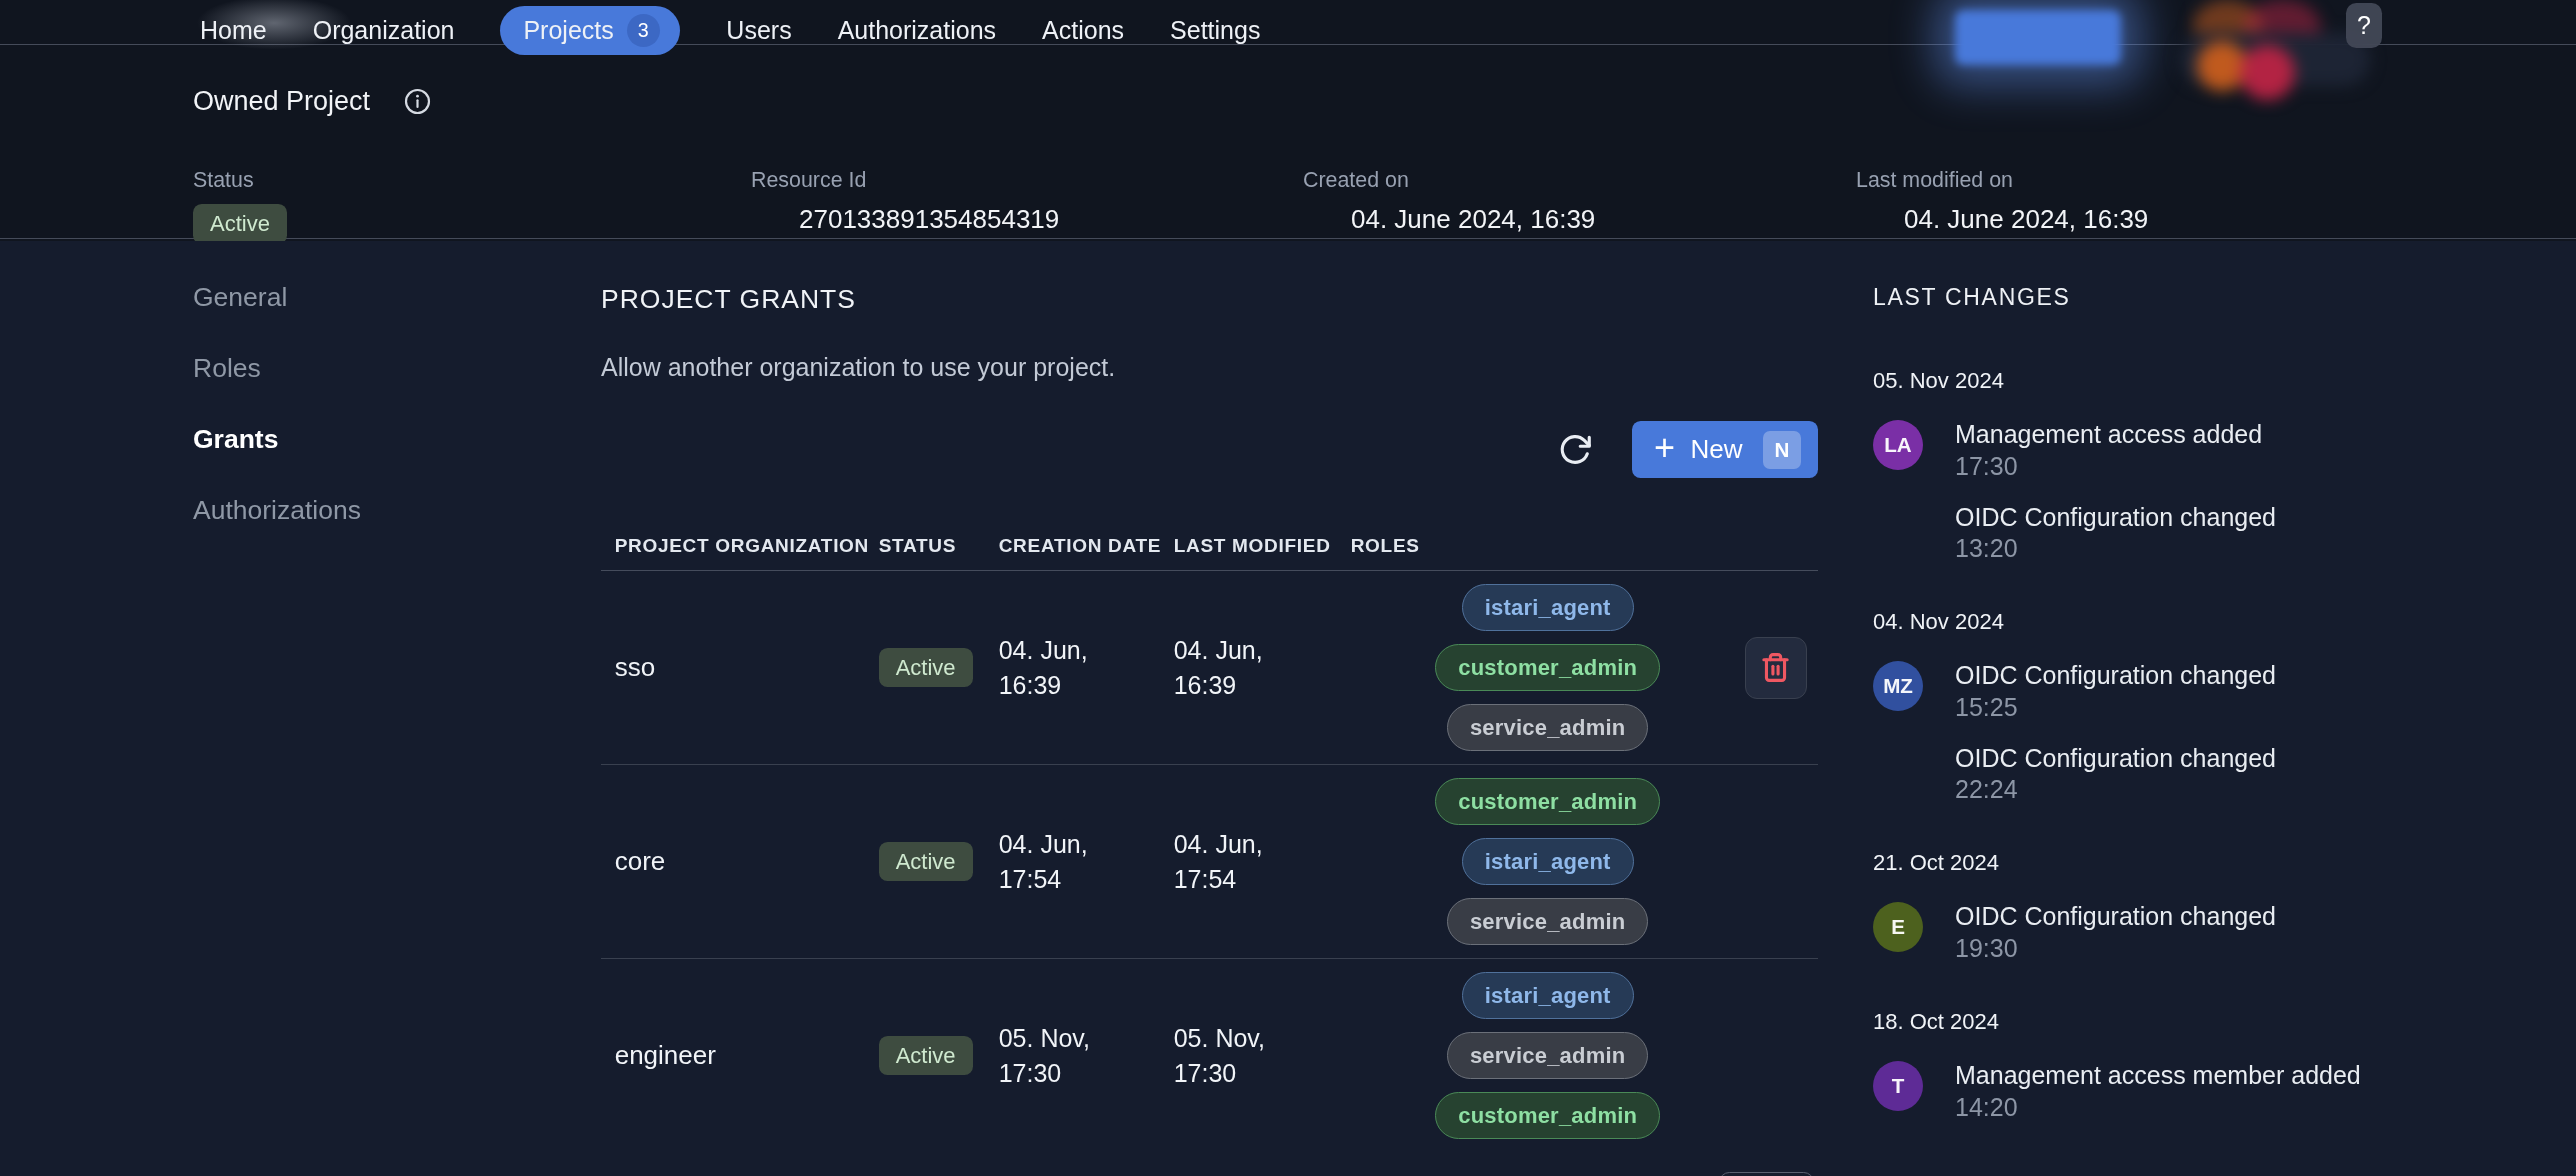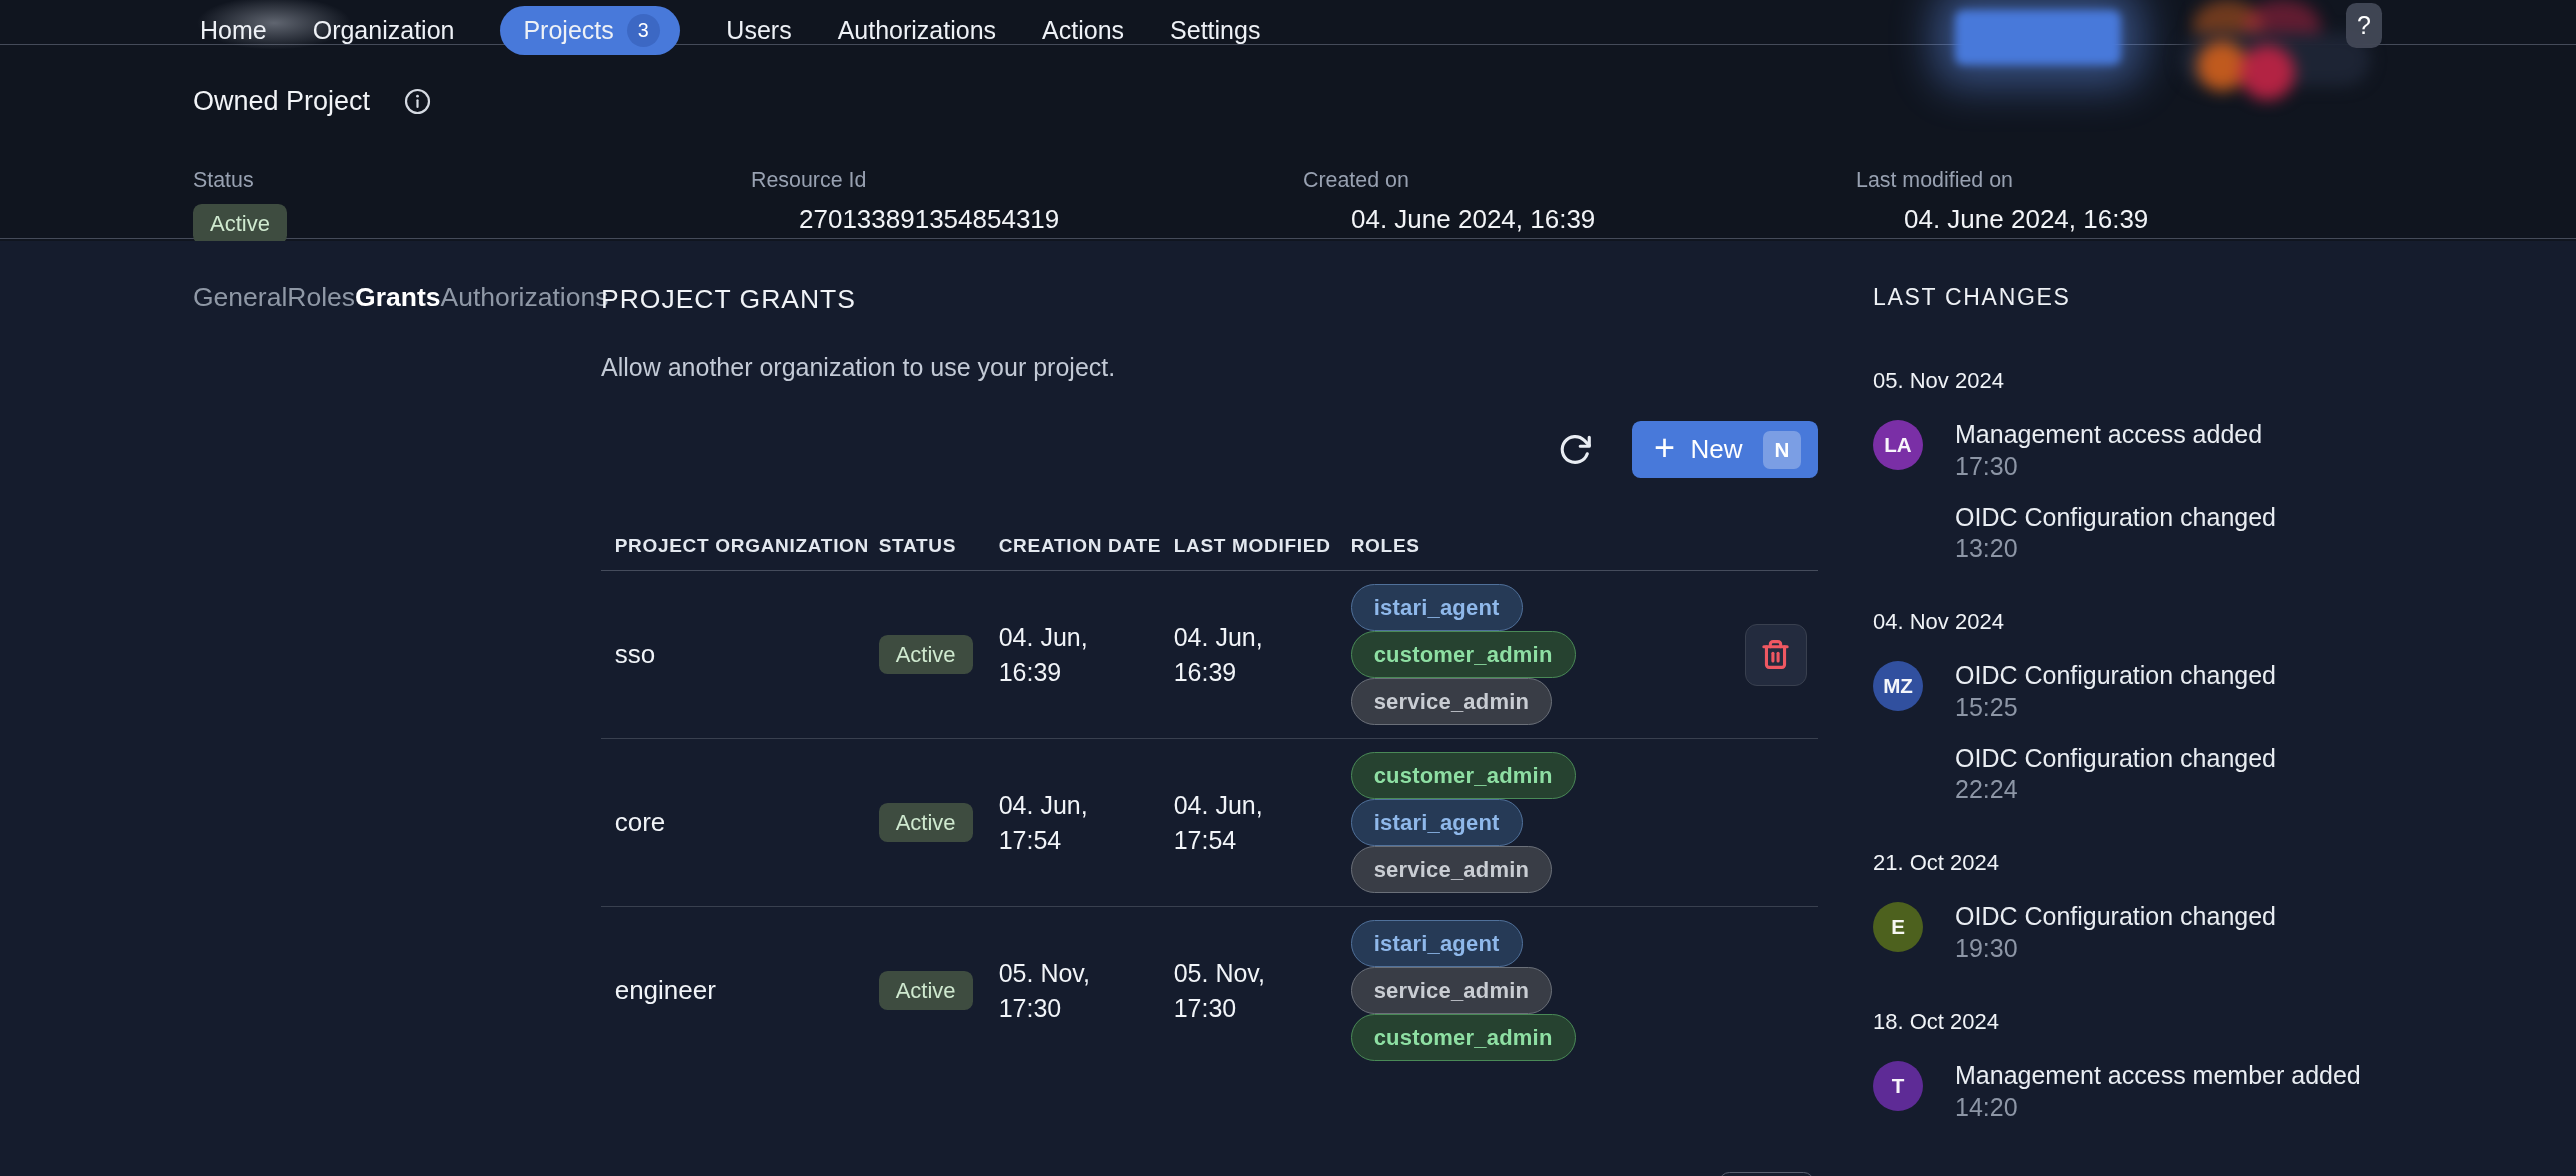--- a/index.html
+++ b/index.html
@@ -34,21 +34,21 @@
   .meta-row { position:absolute; left:193px; top:123px; display:flex; }
   .meta-col:nth-child(1){ width:558px; } .meta-col:nth-child(2){ width:552px; } .meta-col:nth-child(3){ width:553px; }
   .meta-label { font-size:21.4px; color:#98a1b1; margin-bottom:11px; }
   .meta-value { font-size:26px; color:#f2f4f7;margin-left:48px; }
   .status-badge { display:inline-block; padding:6.9px 17px; border-radius:8.6px; font-size:22px;
     background:var(--status-active-bg,#3e4c40); color:var(--status-active-text,#cfe9cf); }
 
   
   .content { position:absolute; left:0; top:241px; width:2576px; bottom:0; background:#151c2d; }
 
-  .sidenav { position:absolute; left:193px; top:40px; display:flex; flex-direction:row; }
+  .sidenav { position:absolute; left:193px; top:40px; display:flex; flex-direction:column; }
   .snav-item { font-size:26.5px; line-height:33px; color:#8f98a6; margin-bottom:38px; cursor:pointer; text-decoration:none; }
   .snav-item.active { color:#ffffff; font-weight:700; }
 
   .main { position:absolute; left:601px; top:43px; width:1217px; }
   .section-title { font-size:26.5px; font-weight:500; letter-spacing:1px; color:#f0f3f7; }
   .section-desc { margin-top:38px; font-size:25px; color:#c3cad6; }
   .toolbar { margin-top:39px; display:flex; justify-content:flex-end; align-items:center; gap:36px; }
   .refresh-btn { background:none; border:none; cursor:pointer; display:flex; padding:3.4px; }
   .new-btn { height:57px; padding:0 17px 0 22px; border:none; border-radius:8.6px; background:var(--accent,#4879da);
     color:#fff; font-family:inherit; font-size:26px; display:flex; align-items:center; gap:15.4px; cursor:pointer; }
@@ -57,21 +57,21 @@
     align-items:center; justify-content:center; font-size:20.6px; font-weight:600; font-family:inherit; margin-left:5.1px; }
 
   .grid-table { margin-top:43px; }
   .thead, .trow { display:grid; grid-template-columns:264px 120px 175px 177px 394px 1fr; padding-left:13.7px; align-items:center; }
   .thead { height:50px; border-bottom:0.9px solid #454c5c; }
   .th { font-size:19px; font-weight:600; letter-spacing:0.7px; color:#e3e8ef; white-space:nowrap; }
   .trow { padding-top:13px; padding-bottom:13px; border-bottom:0.9px solid #39404f; cursor:pointer; }
   .trow:last-child { border-bottom:none; }
   .cell-org { font-size:26px; color:#f1f4f8; }
   .cell-date { font-size:25px; line-height:35px; color:#f1f4f8; }
-  .roles { display:flex; flex-direction:column; align-items:flex-start; }
+  .roles { display:flex; flex-direction:column; align-items:center; gap:13px; }
   .role { height:47px; padding:0 22px; border-radius:24px; border:1.7px solid transparent; display:inline-flex;
     align-items:center; font-size:22px; font-weight:700; letter-spacing:0.2px; }
   .role.blue  { color:var(--role-blue-text,#8fb8ea);  background:var(--role-blue-bg,#263a56);  border-color:var(--role-blue-border,#50719b); }
   .role.green { color:var(--role-green-text,#8edfa3); background:var(--role-green-bg,#264230); border-color:var(--role-green-border,#4a8a57); }
   .role.gray  { color:var(--role-gray-text,#c9cdd3);  background:var(--role-gray-bg,#393d46);  border-color:var(--role-gray-border,#6b7079); }
   .cell-action { display:flex; justify-content:flex-start; }
   .del-btn { width:62px; height:62px; border-radius:12px; background:#232b3e; border:0.9px solid #39404f;
     display:flex; align-items:center; justify-content:center; cursor:pointer; }
 
   .paginator-partial { position:absolute; left:1719px; top:931px; width:95px; height:38px;

